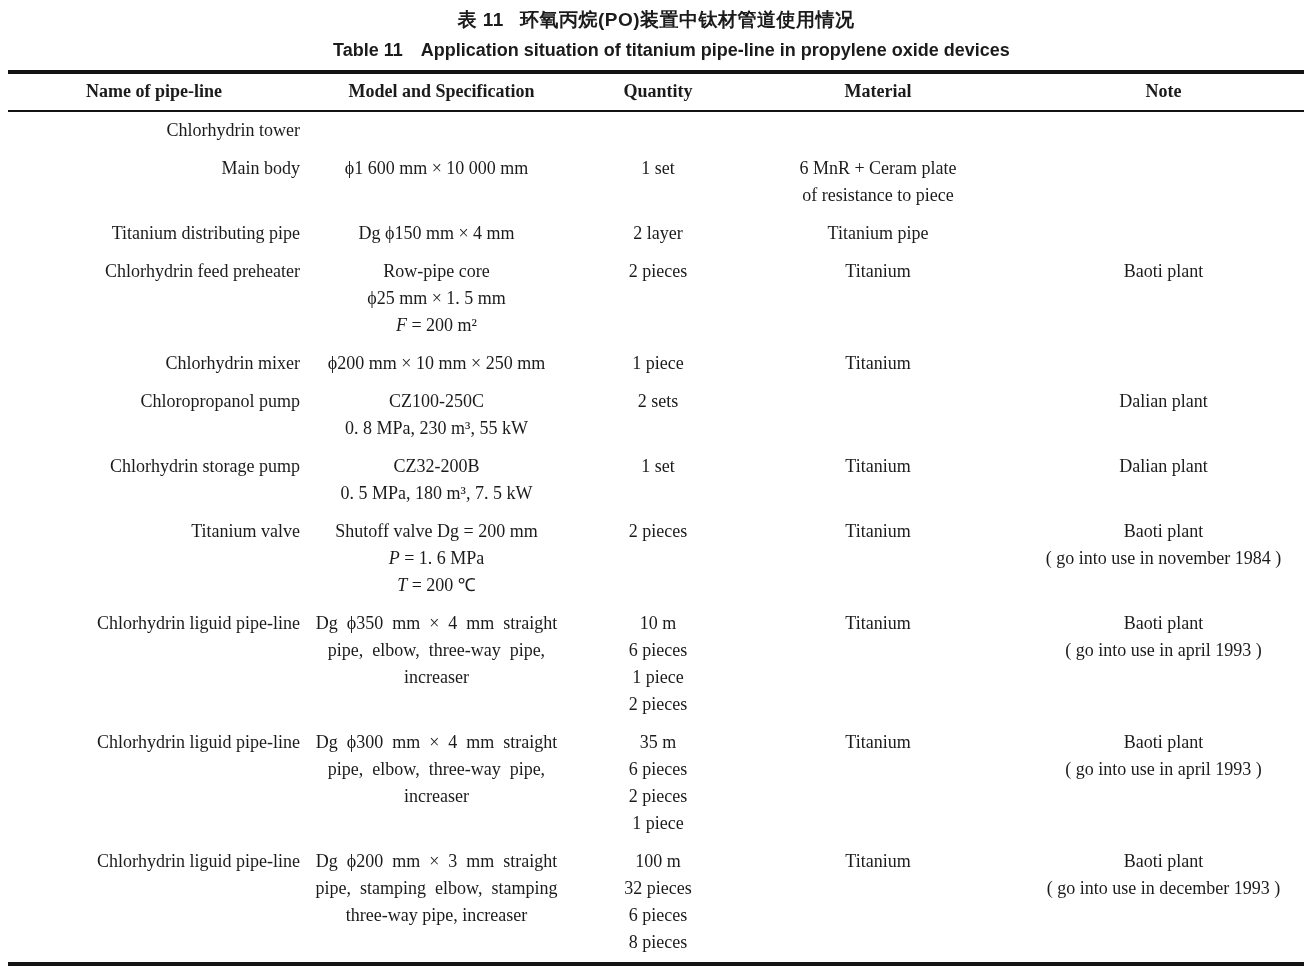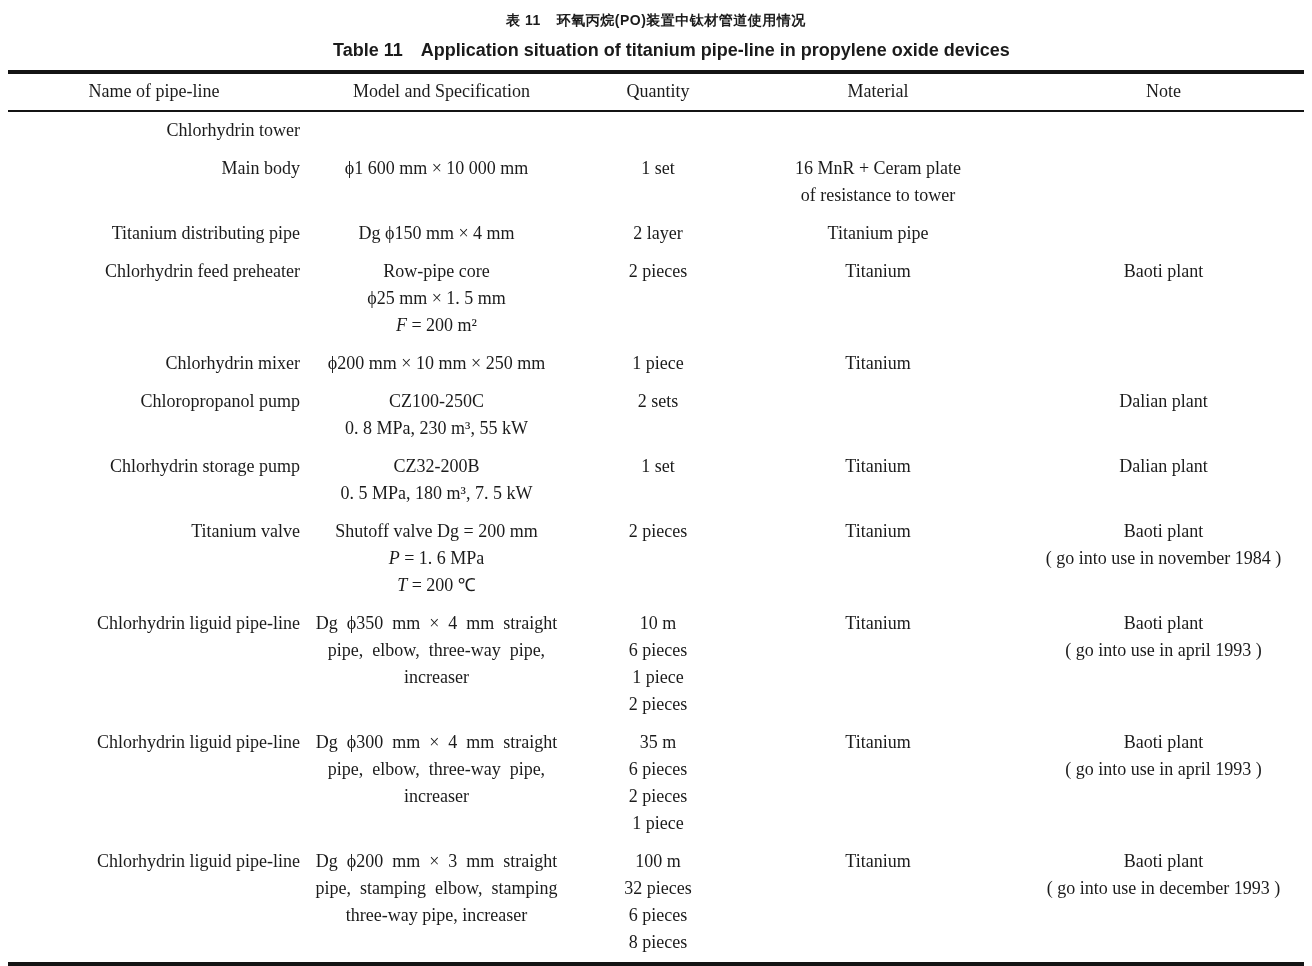--- a/index.html
+++ b/index.html
@@ -14,21 +14,21 @@
     font-family: "Liberation Serif", serif;
     color: #1b1b1b;
   }
   .titles {
     text-align: center;
     padding-top: 8px;
   }
   .title-zh {
     font-family: "Liberation Sans", sans-serif;
     font-weight: 700;
-    font-size: 14px;
+    font-size: 19px;
     line-height: 24px;
     letter-spacing: 0.5px;
   }
   .title-zh .t-label { margin-right: 16px; }
   .title-en {
     font-family: "Liberation Sans", sans-serif;
     font-weight: 700;
     font-size: 18px;
     line-height: 22px;
     margin-top: 7px;
@@ -37,21 +37,21 @@
   .title-en .t-label { margin-right: 18px; }
 
   table.paper-table {
     width: 1296px;
     margin: 9px 8px 0 8px;
     border-collapse: collapse;
     table-layout: fixed;
     font-size: 18px;
   }
   thead th {
-    font-weight: 400;
+    font-weight: 700;
     border-top: 4px solid #141414;
     border-bottom: 2.5px solid #141414;
     padding: 7px 0 8px 0;
     text-align: center;
     font-size: 18px;
   }
   tbody td {
     vertical-align: top;
     padding: 5px 0 6px 0;
     line-height: 27px;
@@ -112,22 +112,22 @@
         <td class="col-name">
           <div class="line">Main body</div>
         </td>
         <td class="col-spec">
           <div class="line">ϕ1 600 mm × 10 000 mm</div>
         </td>
         <td class="col-quantity">
           <div class="line">1 set</div>
         </td>
         <td class="col-material">
-          <div class="line">16 MnR + Ceram plate</div>
-          <div class="line">of resistance to tower</div>
+          <div class="line">6 MnR + Ceram plate</div>
+          <div class="line">of resistance to piece</div>
         </td>
         <td class="col-note"></td>
       </tr>
       <tr>
         <td class="col-name">
           <div class="line">Titanium distributing pipe</div>
         </td>
         <td class="col-spec">
           <div class="line">Dg ϕ150 mm × 4 mm</div>
         </td>

